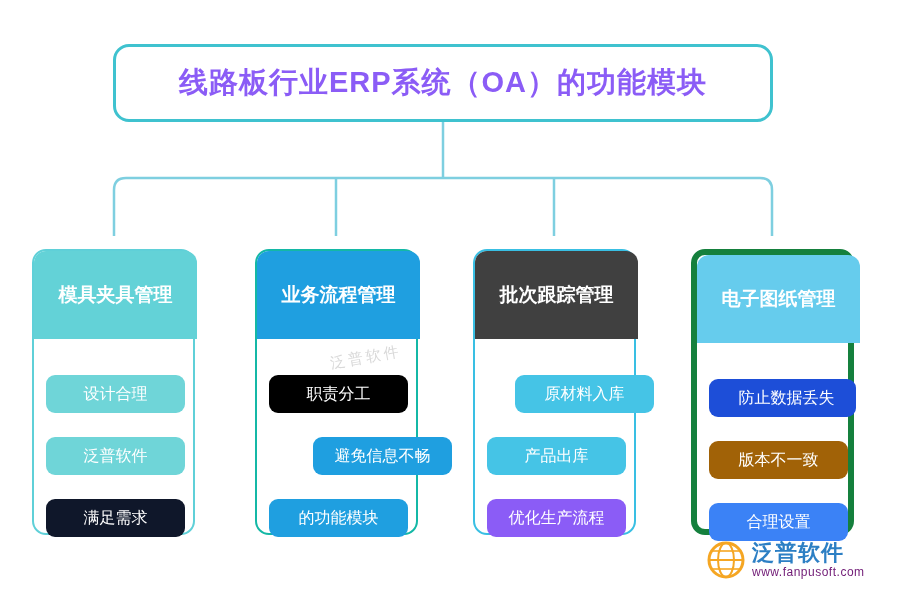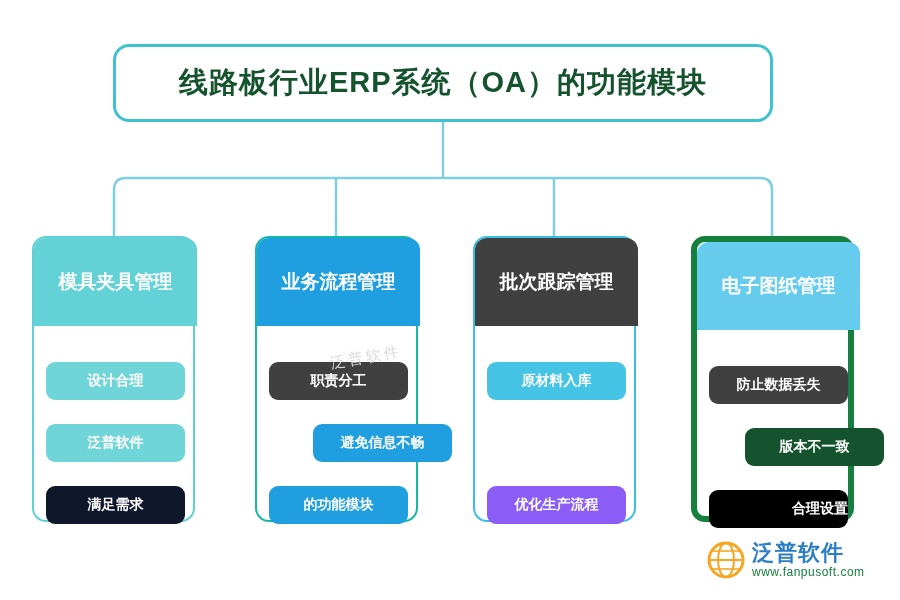--- a/index.html
+++ b/index.html
@@ -30,27 +30,27 @@
     border-radius: 16px;
     background: #ffffff;
     box-sizing: border-box;
     display: flex;
     align-items: center;
     justify-content: center;
   }
   .title-text {
     font-size: 29px;
     font-weight: bold;
-    color: #14532d;
+    color: #8b5cf6;
     letter-spacing: 1px;
     white-space: nowrap;
   }
   .column {
     position: absolute;
-    top: 236px;
+    top: 249px;
     width: 163px;
     height: 286px;
     border-radius: 14px;
     box-sizing: border-box;
     background: #ffffff;
   }
   .col-header {
     position: absolute;
     left: 0;
     top: 0;
@@ -71,24 +71,23 @@
     position: absolute;
     left: 12px;
     width: 139px;
     height: 38px;
     border-radius: 9px;
     display: flex;
     align-items: center;
     justify-content: center;
   }
   .pill-text {
-    font-size: 14px;
+    font-size: 16px;
     color: #ffffff;
     white-space: nowrap;
-    font-weight: bold;
   }
   .pill:nth-of-type(1) { }
   .logo {
     position: absolute;
     right: 18px;
     bottom: 14px;
     width: 176px;
     height: 52px;
     display: flex;
     align-items: center;
@@ -106,21 +105,21 @@
   }
   .logo-name {
     font-size: 22px;
     font-weight: bold;
     color: #2c7fc4;
     letter-spacing: 1px;
     line-height: 1.1;
   }
   .logo-url {
     font-size: 12px;
-    color: #15803d;
+    color: #701a75;
     letter-spacing: 0.5px;
     line-height: 1.2;
     text-align: center;
   }
   .watermark {
     position: absolute;
     left: 330px;
     top: 348px;
     font-size: 15px;
     color: #d9d9d9;
@@ -160,54 +159,57 @@
   </div>
   <div class="pill" style="top:248px; background:#0f172a;">
     <span class="pill-text">满足需求</span>
   </div>
 </div>
 
 <div class="column" style="left:255px; border:2px solid #14b8a6;">
   <div class="col-header" style="background:#1f9fe0;">
     <span class="col-header-text">业务流程管理</span>
   </div>
-  <div class="pill" style="top:124px; background:#404040;">
+  <div class="pill" style="top:124px; background:#000000;">
     <span class="pill-text">职责分工</span>
   </div>
   <div class="pill" style="top:186px; background:#1f9fe0;margin-left:44px;">
     <span class="pill-text">避免信息不畅</span>
   </div>
   <div class="pill" style="top:248px; background:#1f9fe0;">
     <span class="pill-text">的功能模块</span>
   </div>
 </div>
 
 <div class="column" style="left:473px; border:2px solid #39bfe3;">
   <div class="col-header" style="background:#404040;">
     <span class="col-header-text">批次跟踪管理</span>
   </div>
-  <div class="pill" style="top:124px; background:#45c4e6;">
+  <div class="pill" style="top:124px; background:#45c4e6;margin-left:28px;">
     <span class="pill-text">原材料入库</span>
+  </div>
+  <div class="pill" style="top:186px; background:#45c4e6;">
+    <span class="pill-text">产品出库</span>
   </div>
   <div class="pill" style="top:248px; background:#8b5cf6;">
     <span class="pill-text">优化生产流程</span>
   </div>
 </div>
 
 <div class="column" style="left:691px; border:6px solid #15803d;">
   <div class="col-header" style="background:#66cced;">
     <span class="col-header-text">电子图纸管理</span>
   </div>
-  <div class="pill" style="top:124px; background:#404040;">
+  <div class="pill" style="top:124px; background:#1d4ed8;padding-left:8px;">
     <span class="pill-text">防止数据丢失</span>
   </div>
-  <div class="pill" style="top:186px; background:#14532d;margin-left:36px;">
+  <div class="pill" style="top:186px; background:#a16207;">
     <span class="pill-text">版本不一致</span>
   </div>
-  <div class="pill" style="top:248px; background:#000000;justify-content:flex-end;">
+  <div class="pill" style="top:248px; background:#3b82f6;">
     <span class="pill-text">合理设置</span>
   </div>
 </div>
 
 <div class="watermark">泛普软件</div>
 
 <div class="logo">
   <svg class="logo-mark" viewBox="0 0 40 40">
     <circle cx="20" cy="20" r="17" fill="none" stroke="#f5a623" stroke-width="3"></circle>
     <ellipse cx="20" cy="20" rx="8" ry="17" fill="none" stroke="#f5a623" stroke-width="2"></ellipse>

